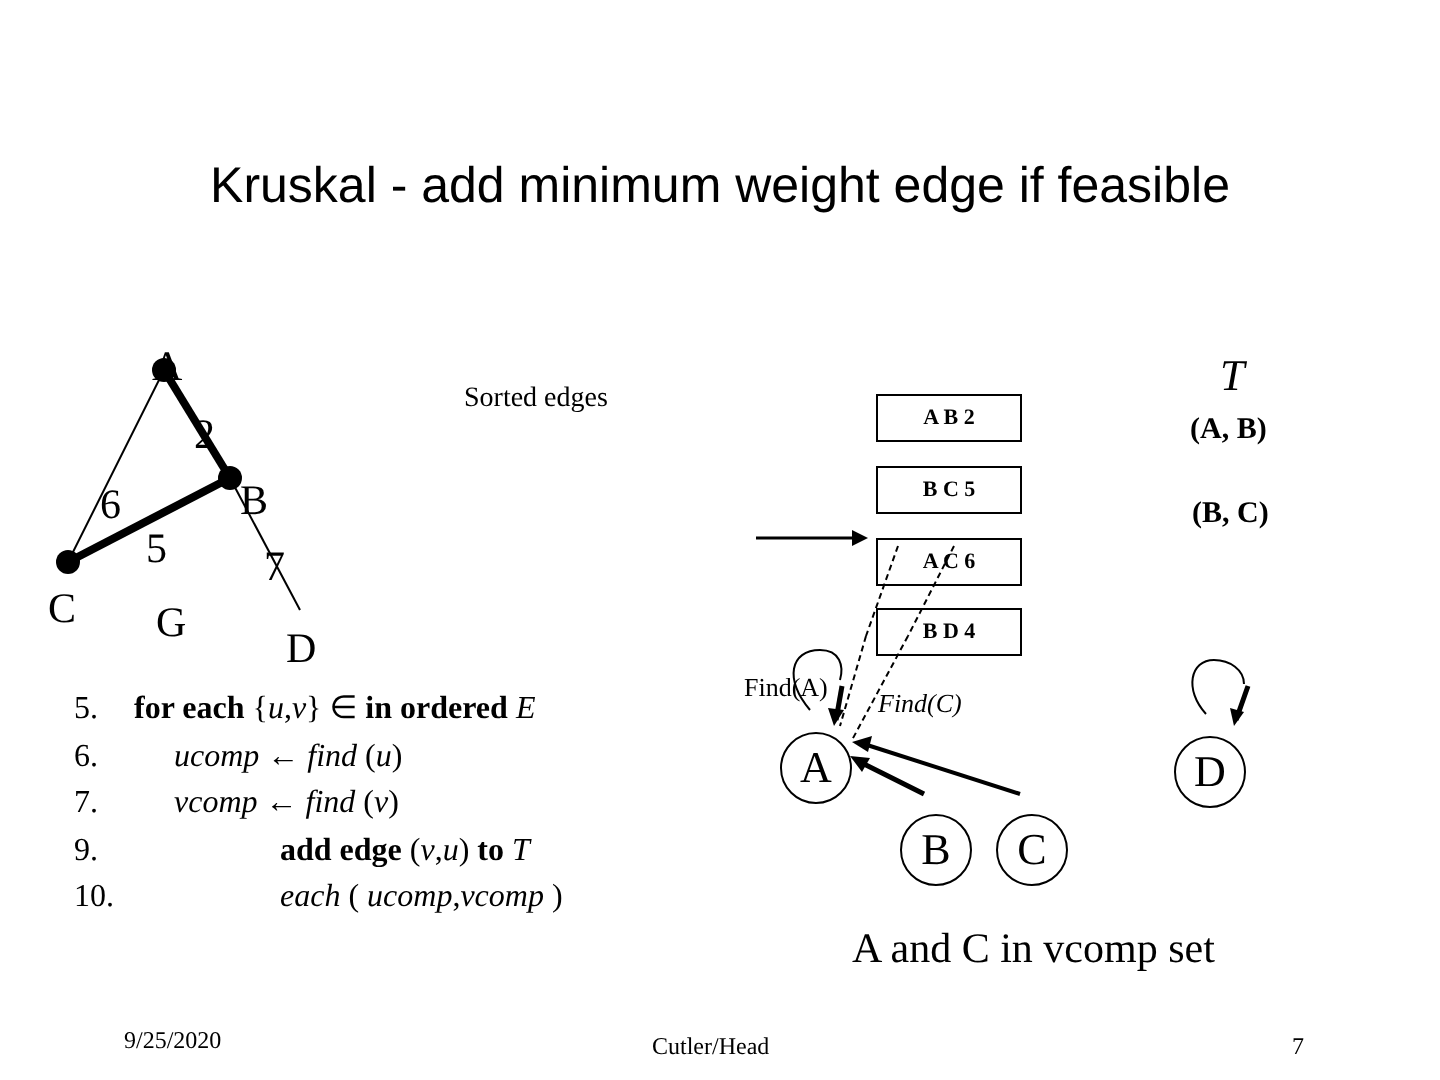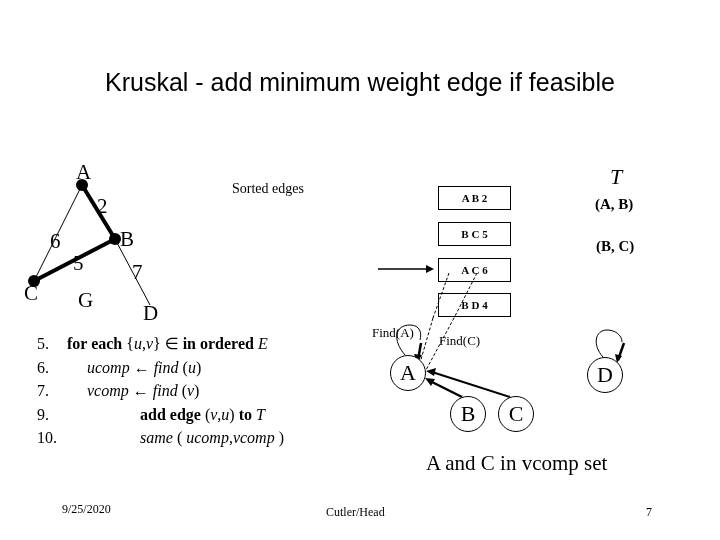--- a/index.html
+++ b/index.html
@@ -1,17 +1,17 @@
 <!DOCTYPE html>
 <html><head>
 <meta charset="utf-8">
 <style>
   html, body { margin:0; padding:0; }
   body { width:720px; height:540px; background:#ffffff; position:relative; overflow:hidden; font-family:"Liberation Serif", serif; color:#000; }
-  .abs { position:absolute; }
+  .abs { position:absolute;margin-top:11px; }
   .title { left:0; width:720px; top:68px; text-align:center; font-family:"Liberation Sans", sans-serif; font-size:25px; }
   .lbl { font-size:21px; line-height:1; }
   .edge-box { border:1px solid #000; width:71px; height:22px; font-weight:bold; font-size:11px; text-align:center; line-height:22px; background:transparent; }
   .tree-item { font-weight:bold; font-size:15px; }
   .algo { font-size:16px; line-height:23.5px; }
   .algo .num { display:inline-block; width:30px; }
   .it { font-style:italic; }
   .b { font-weight:bold; }
   .node { width:34px; height:34px; border:1px solid #000; border-radius:50%; text-align:center; line-height:34px; font-size:22px; background:#fff; }
   .footer { font-size:12px; }
@@ -74,25 +74,25 @@
 
 <div class="abs it" style="left:610px;top:164px;font-size:22px;">T</div>
 <div class="abs tree-item" style="left:595px;top:196px;">(A, B)</div>
 <div class="abs tree-item" style="left:596px;top:238px;">(B, C)</div>
 
 <div class="abs algo" style="left:37px;top:332px;width:330px;">
   <div><span class="num">5.</span><span class="b">for each </span>{<span class="it">u</span>,<span class="it">v</span>} ∈ <span class="b">in ordered </span><span class="it">E</span></div>
   <div><span class="num">6.</span><span style="padding-left:20px" class="it">ucomp</span> ← <span class="it">find</span> (<span class="it">u</span>)</div>
   <div><span class="num">7.</span><span style="padding-left:20px" class="it">vcomp</span> ← <span class="it">find</span> (<span class="it">v</span>)</div>
   <div><span class="num">9.</span><span style="padding-left:73px" class="b">add edge </span>(<span class="it">v</span>,<span class="it">u</span>) <span class="b">to </span><span class="it">T</span></div>
-  <div><span class="num">10.</span><span style="padding-left:73px" class="it">same</span> ( <span class="it">ucomp</span>,<span class="it">vcomp</span> )</div>
+  <div><span class="num">10.</span><span style="padding-left:73px" class="it">each</span> ( <span class="it">ucomp</span>,<span class="it">vcomp</span> )</div>
 </div>
 
 <div class="abs" style="left:372px;top:325px;font-size:13px;">Find(A)</div>
-<div class="abs" style="left:439px;top:333px;font-size:13px;">Find(C)</div>
+<div class="abs" style="left:439px;top:333px;font-size:13px;font-style:italic;">Find(C)</div>
 
 <div class="abs node" style="left:390px;top:355px;">A</div>
 <div class="abs node" style="left:450px;top:396px;">B</div>
 <div class="abs node" style="left:498px;top:396px;">C</div>
 <div class="abs node" style="left:587px;top:357px;">D</div>
 
 <div class="abs" style="left:426px;top:451px;font-size:21px;">A and  C in vcomp set</div>
 
 <div class="abs footer" style="left:62px;top:502px;">9/25/2020</div>
 <div class="abs footer" style="left:326px;top:505px;">Cutler/Head</div>

